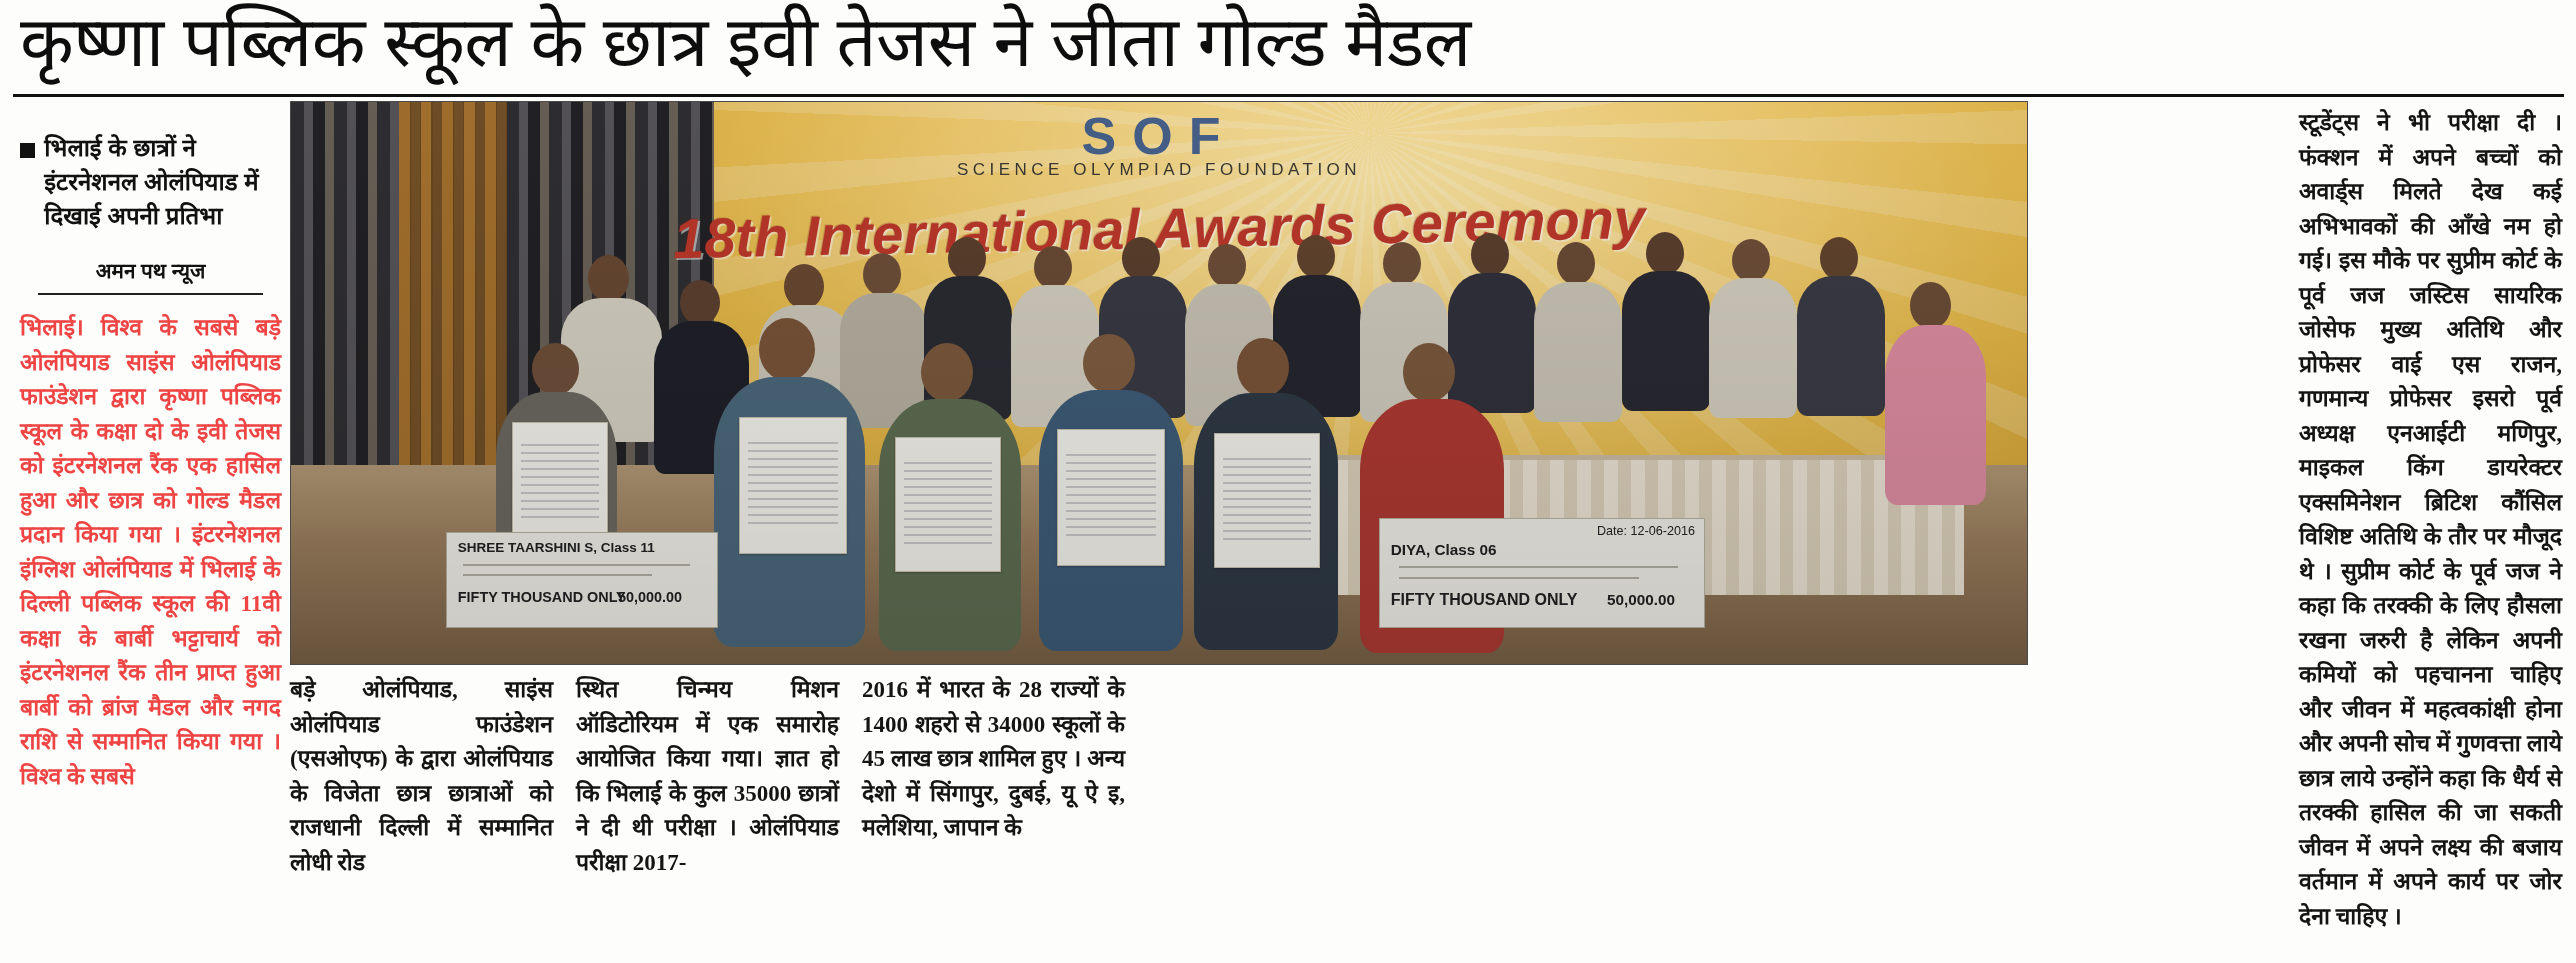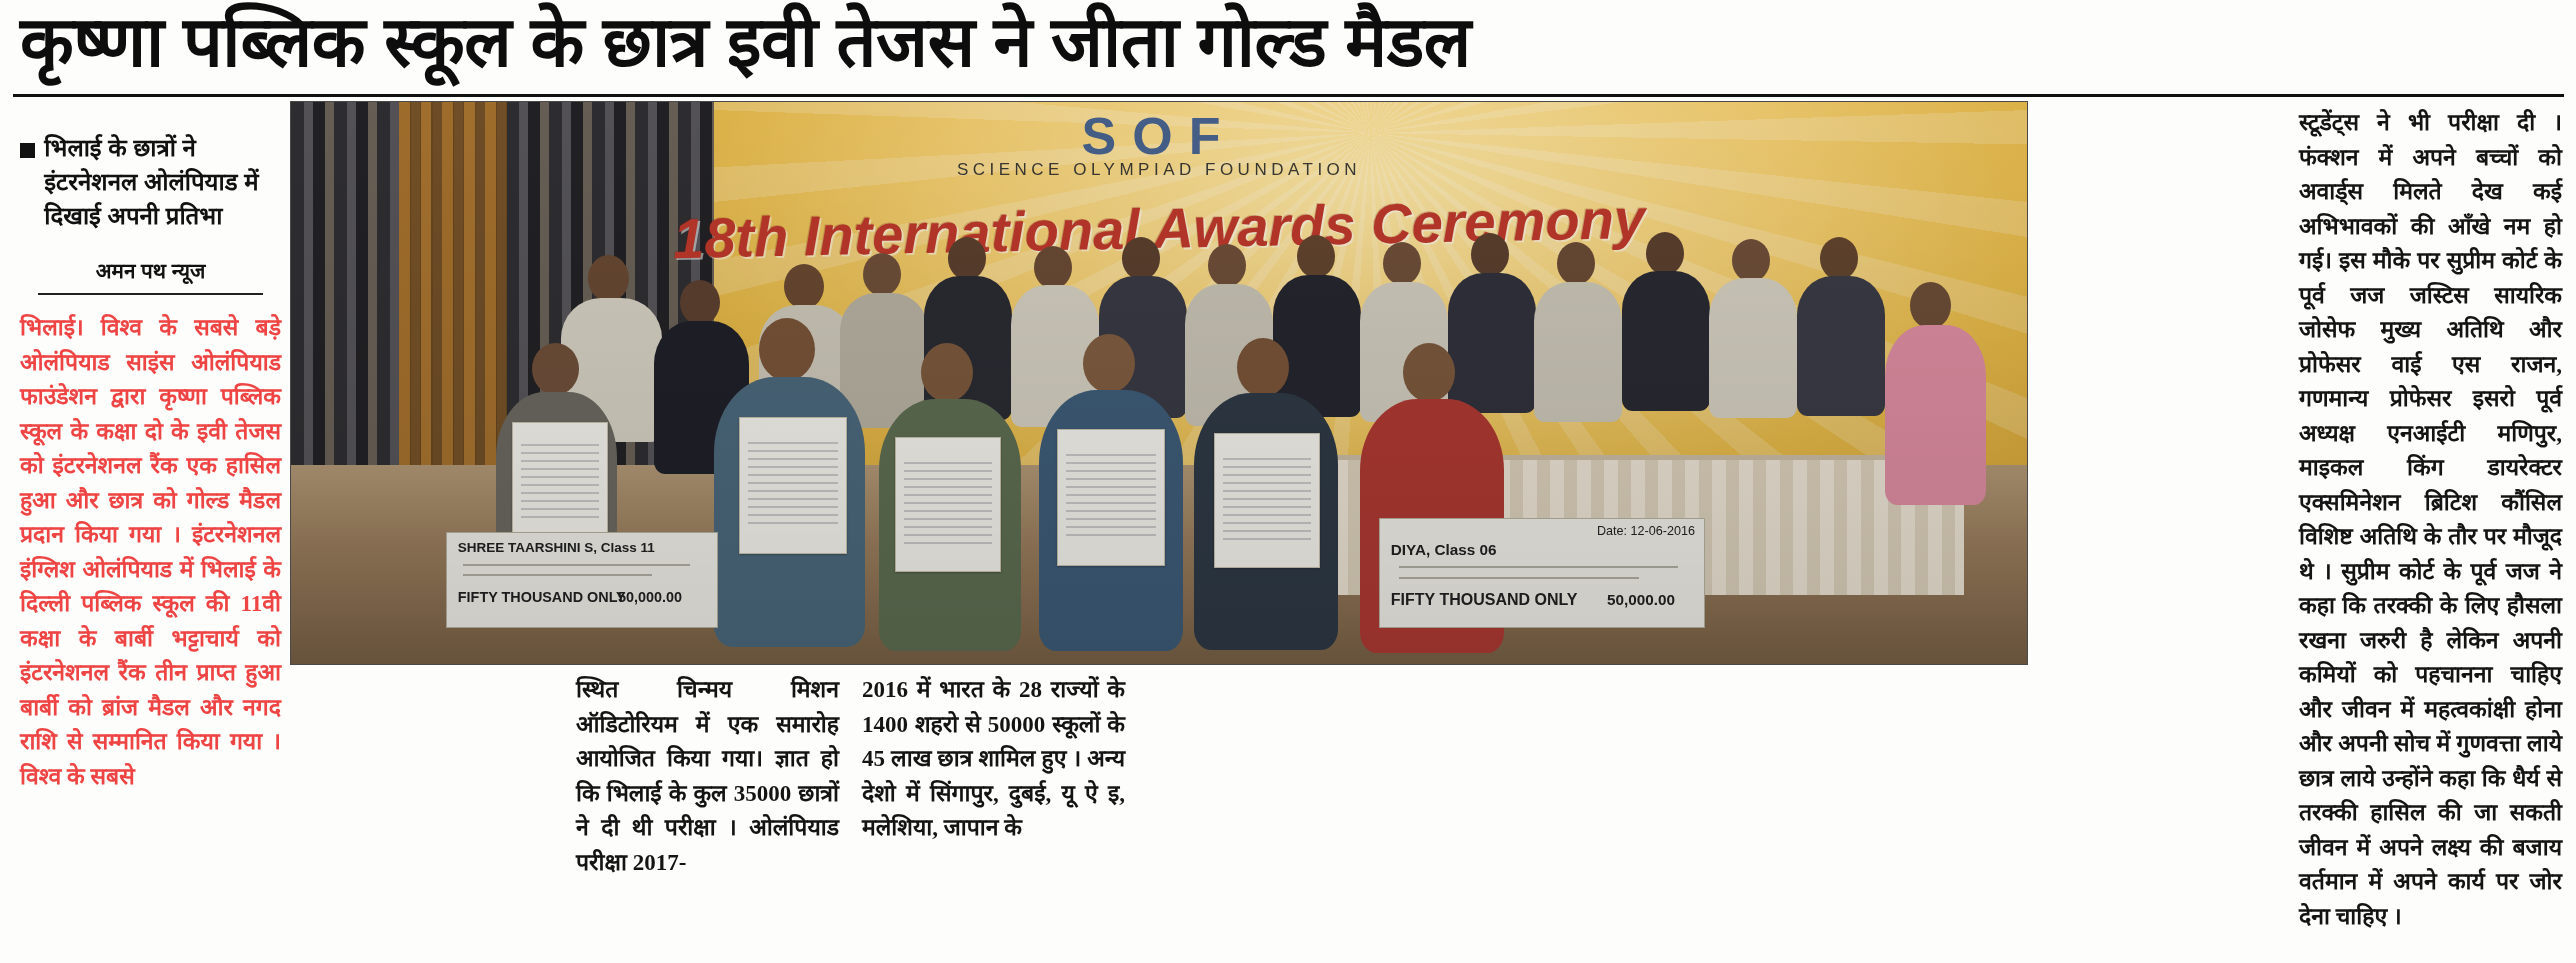--- a/index.html
+++ b/index.html
@@ -22,21 +22,21 @@
     background: #fdfdfb;
   }
 
   
   .headline {
     position: absolute;
     left: 20px;
     top: 7.2px;
     width: 2536px;
     font-family: "Liberation Sans", sans-serif;
-    font-weight: 700;
+    font-weight: 400;
     font-size: 70px;
     line-height: 1.0;
     letter-spacing: -0.4px;
     color: #0d0d0d;
     white-space: nowrap;
     transform: scaleX(1.0);
   }
   .headline-rule {
     position: absolute;
     left: 12.6px;
@@ -395,19 +395,20 @@
         <div class="ch-line" style="top:47px;width:86%;"></div>
         <div class="ch-line" style="top:58px;width:74%;"></div>
         <div class="cheque-text" style="left:10.8px;top:72px;font-size:16px;font-weight:700;">FIFTY THOUSAND ONLY</div>
         <div class="cheque-text" style="left:227px;top:72px;font-size:15.3px;font-weight:700;">50,000.00</div>
       </div>
 
       <div class="photo-dim"></div>
     </div>
   </div>
 
+  <div class="col" id="col2">बड़े ओलंपियाड, साइंस ओलंपियाड फाउंडेशन (एसओएफ) के द्वारा ओलंपियाड के विजेता छात्र छात्राओं को राजधानी दिल्ली में सम्मानित लोधी रोड</div>
   <div class="col" id="col3">स्थित चिन्मय मिशन ऑडिटोरियम में एक समारोह आयोजित किया गया। ज्ञात हो कि भिलाई के कुल 35000 छात्रों ने दी थी परीक्षा । ओलंपियाड परीक्षा 2017-</div>
-  <div class="col" id="col4">2016 में भारत के 28 राज्यों के 1400 शहरो से 50000 स्कूलों के 45 लाख छात्र शामिल हुए । अन्य देशो में सिंगापुर, दुबई, यू ऐ इ, मलेशिया, जापान के</div>
+  <div class="col" id="col4">2016 में भारत के 28 राज्यों के 1400 शहरो से 34000 स्कूलों के 45 लाख छात्र शामिल हुए । अन्य देशो में सिंगापुर, दुबई, यू ऐ इ, मलेशिया, जापान के</div>
 
   <div class="col-right">स्टूडेंट्स ने भी परीक्षा दी । फंक्शन में अपने बच्चों को अवार्ड्स मिलते देख कई अभिभावकों की आँखे नम हो गई। इस मौके पर सुप्रीम कोर्ट के पूर्व जज जस्टिस सायरिक जोसेफ मुख्य अतिथि और प्रोफेसर वाई एस राजन, गणमान्य प्रोफेसर इसरो पूर्व अध्यक्ष एनआईटी मणिपुर, माइकल किंग डायरेक्टर एक्समिनेशन ब्रिटिश कौंसिल विशिष्ट अतिथि के तौर पर मौजूद थे । सुप्रीम कोर्ट के पूर्व जज ने कहा कि तरक्की के लिए हौसला रखना जरुरी है लेकिन अपनी कमियों को पहचानना चाहिए और जीवन में महत्वकांक्षी होना और अपनी सोच में गुणवत्ता लाये छात्र लाये उन्होंने कहा कि धैर्य से तरक्की हासिल की जा सकती जीवन में अपने लक्ष्य की बजाय वर्तमान में अपने कार्य पर जोर देना चाहिए ।</div>
 
 </div>
 
 
 </body></html>

